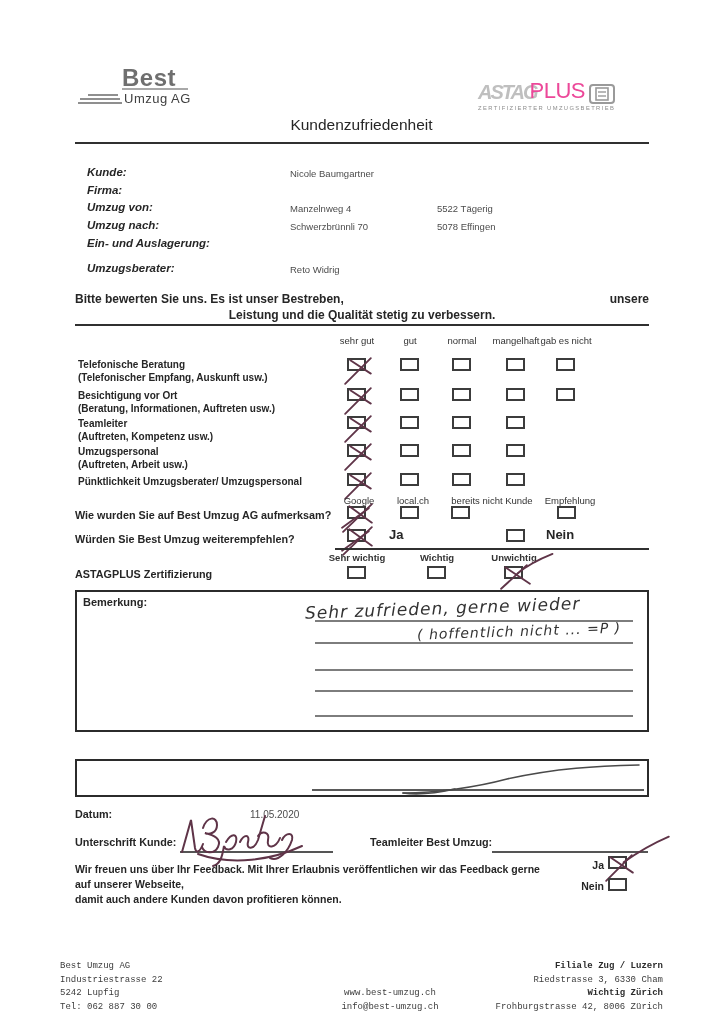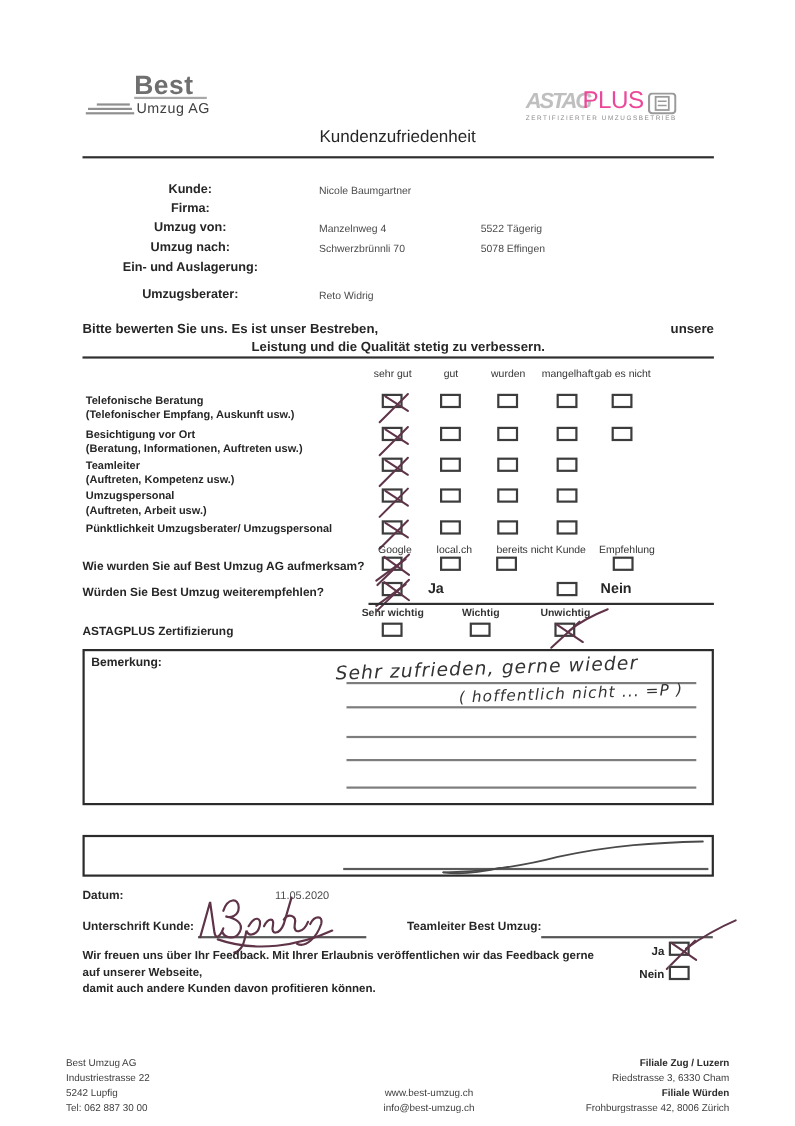--- a/index.html
+++ b/index.html
@@ -26,21 +26,21 @@
   .astag-truck{width:26px;height:20px;margin-left:4px;}
 
   
   .title{left:0;top:116px;width:723px;text-align:center;font-size:15.5px;font-weight:normal;color:#262626;}
   .rule{position:absolute;background:#303030;}
   .rule-title{left:75px;top:142px;width:574px;height:2px;}
   .rule-intro{left:75px;top:324px;width:574px;height:2px;}
   .rule-recommend{left:335px;top:548px;width:314px;height:2px;}
 
   
-  .ilabel{position:absolute;left:69px;width:208px;text-align:center;font-size:11.5px;font-weight:bold;color:#262626;}
+  .ilabel{position:absolute;left:87px;width:208px;text-align:left;font-size:11.5px;font-weight:bold;color:#262626;font-style:italic;}
   .ivalue{position:absolute;left:290px;font-size:9.5px;color:var(--scan);}
   .icity{position:absolute;left:437px;font-size:9.5px;color:var(--scan);}
 
   
   .intro{left:75px;top:292px;width:574px;font-size:12px;font-weight:bold;color:#262626;}
   .intro-l1{display:flex;justify-content:space-between;}
   .intro-l2{text-align:center;margin-top:2px;}
 
   
   .rlabel{position:absolute;left:78px;width:252px;font-size:10px;font-weight:bold;line-height:13px;color:#262626;}
@@ -72,21 +72,21 @@
   
   .qtext{position:absolute;left:75px;font-size:10.8px;font-weight:bold;color:#262626;}
   .dvalue{position:absolute;left:250px;font-size:10px;color:var(--scan);}
   .sig-line{position:absolute;height:2px;background:#555;}
   .sig-svg{position:absolute;left:172px;top:806px;width:170px;height:62px;}
   .sig-svg path{stroke:var(--pen);stroke-width:2;fill:none;stroke-linecap:round;}
   .consent{position:absolute;left:75px;top:862px;width:470px;font-size:10.5px;font-weight:bold;line-height:15px;color:#262626;}
   .yn-small{position:absolute;font-size:10.5px;font-weight:bold;color:#262626;text-align:right;width:30px;}
 
   
-  .footer-col{position:absolute;font-size:9px;line-height:13.5px;color:#3d3d3d;}
+  .footer-col{position:absolute;font-size:9px;line-height:13.5px;color:#3d3d3d;font-family:Liberation Mono, monospace;}
   .f-left{left:60px;top:960px;}
   .f-center{left:290px;top:987px;width:200px;text-align:center;}
   .f-right{right:60px;top:960px;text-align:right;}
   .f-bold{font-weight:bold;color:#2b2b2b;}
 </style>
 </head>
 <body>
 
 <div class="page">
 
@@ -141,21 +141,21 @@
       <span>Bitte bewerten Sie uns. Es ist unser Bestreben,</span>
       <span>unsere</span>
     </div>
     <div class="intro-l2">Leistung und die Qualität stetig zu verbessern.</div>
   </div>
   <div class="rule rule-intro"></div>
 
   <div class="brow" style="top:335px">
     <span class="chead" style="left:24px">sehr gut</span>
     <span class="chead" style="left:77px">gut</span>
-    <span class="chead" style="left:129px">wurden</span>
+    <span class="chead" style="left:129px">normal</span>
     <span class="chead" style="left:183px">mangelhaft</span>
     <span class="chead" style="left:233px">gab es nicht</span>
   </div>
 
   <div class="rlabel" style="top:358px">
     <div>Telefonische Beratung</div>
     <div>(Telefonischer Empfang, Auskunft usw.)</div>
   </div>
   <div class="brow" style="top:358px">
     <span class="cb b1 checked">
@@ -346,17 +346,17 @@
     <div>5242 Lupfig</div>
     <div>Tel: 062 887 30 00</div>
   </div>
   <div class="footer-col f-center">
     <div>www.best-umzug.ch</div>
     <div>info@best-umzug.ch</div>
   </div>
   <div class="footer-col f-right">
     <div class="f-bold">Filiale Zug / Luzern</div>
     <div>Riedstrasse 3, 6330 Cham</div>
-    <div class="f-bold">Filiale Würden</div>
+    <div class="f-bold">Wichtig Zürich</div>
     <div>Frohburgstrasse 42, 8006 Zürich</div>
   </div>
 
 </div>
 
 </body></html>

